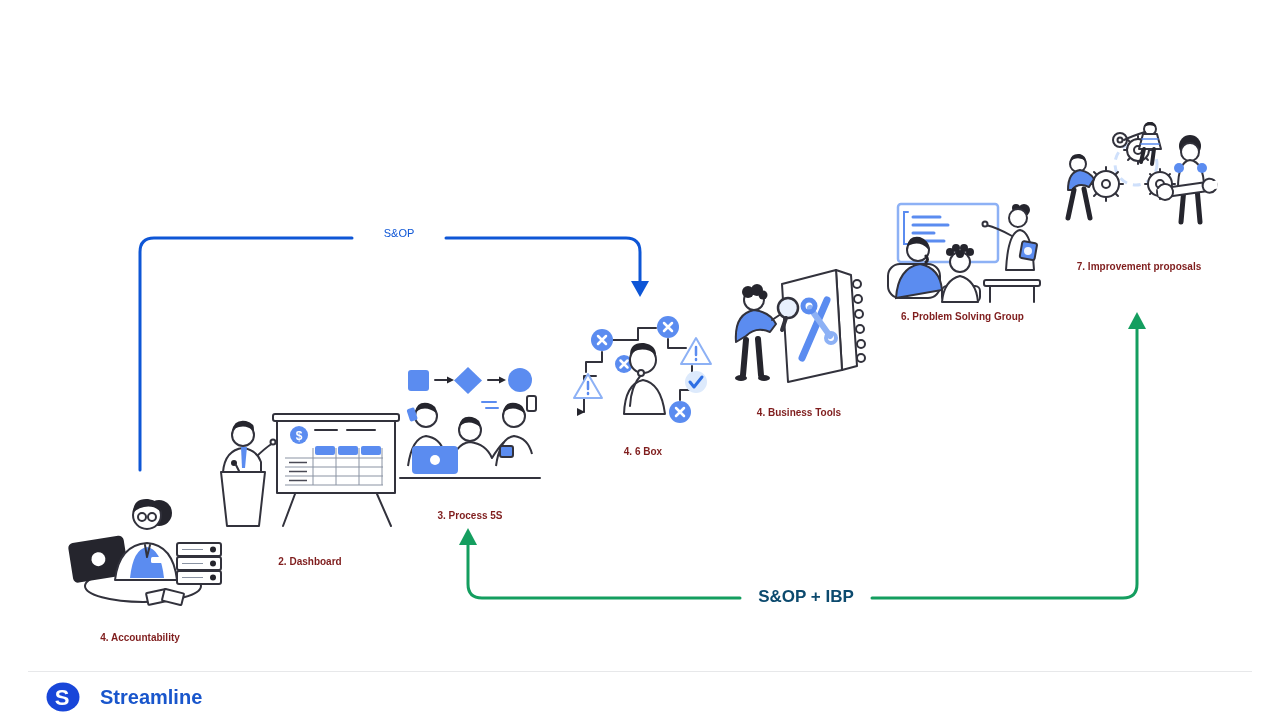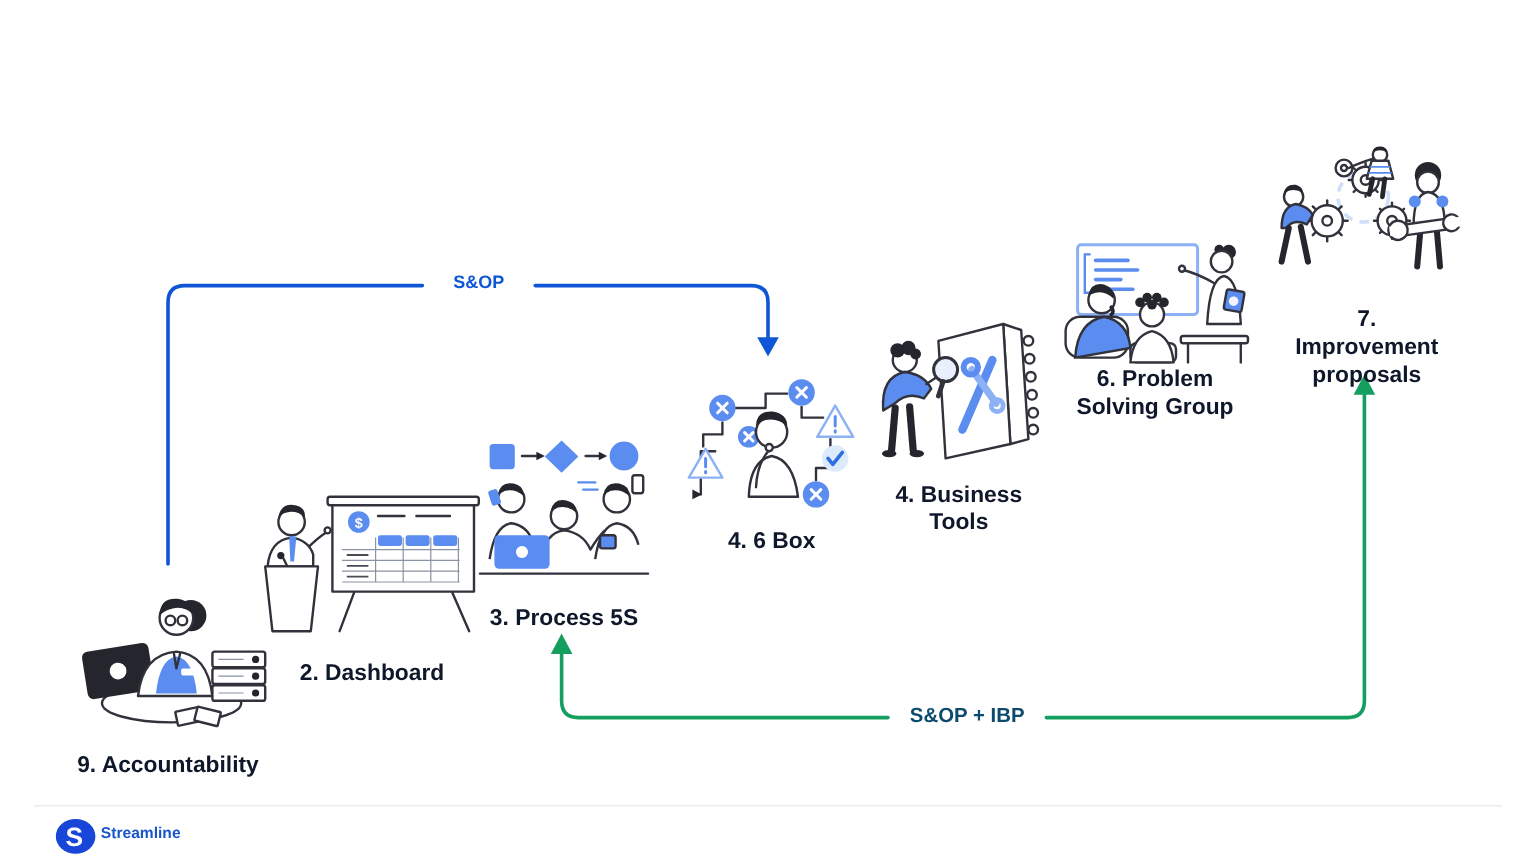--- a/index.html
+++ b/index.html
@@ -2,36 +2,36 @@
 <html><head>
 <meta charset="utf-8">
 <style>
   html,body{margin:0;padding:0;background:#fff;}
   .canvas{position:relative;width:1280px;height:720px;background:#ffffff;overflow:hidden;
           font-family:"Liberation Sans",sans-serif;}
   .title{position:absolute;left:48px;top:50px;font-size:46px;font-weight:700;
          color:#1d2438;letter-spacing:-0.5px;}
   .step{position:absolute;display:flex;flex-direction:column;align-items:center;}
   .step svg{display:block;}
-  .step-label{font-size:19px;font-weight:700;color:#0f172a;text-align:center;line-height:23px;}
+  .step-label{font-size:10px;font-weight:700;color:#7f1d1d;text-align:center;line-height:23px;}
   #s1 .step-label{margin-top:8px;}
   #s2 .step-label{margin-top:22px;}
   #s3 .step-label{margin-top:16px;}
   #s4 .step-label{margin-top:0;}
   #s5 .step-label{margin-top:4px;}
   #s6 .step-label{margin-top:0;max-width:160px;}
   #s7 .step-label{margin-top:18px;max-width:135px;}
   .arrows{position:absolute;left:0;top:0;width:1280px;height:720px;pointer-events:none;}
   .arrow-label-blue{position:absolute;left:354px;top:227px;width:90px;text-align:center;
-        font-size:15px;font-weight:700;color:#0e56d6;}
+        font-size:11px;font-weight:400;color:#0e56d6;}
   .arrow-label-green{position:absolute;left:731px;top:587px;width:150px;text-align:center;
         font-size:17px;font-weight:700;color:#0c4a6e;}
   .footer-divider{position:absolute;left:28px;right:28px;top:671px;height:1px;background:#e7e8ea;}
   .logo{position:absolute;left:46px;top:681px;}
-  .brand{position:absolute;left:84px;top:686px;font-size:13px;font-weight:700;color:#1956cc;}
+  .brand{position:absolute;left:100px;top:686px;font-size:20px;font-weight:700;color:#1956cc;}
   
   .ol{stroke:#32323c;stroke-width:2;fill:none;stroke-linecap:round;stroke-linejoin:round;}
   .fw{fill:#ffffff;stroke:#32323c;stroke-width:2;stroke-linejoin:round;}
   .fb{fill:#5b8cf0;}
   .fbs{fill:#5b8cf0;stroke:#32323c;stroke-width:2;stroke-linejoin:round;}
   .fd{fill:#25252d;}
   .bl{stroke:#5b8cf0;fill:none;stroke-linecap:round;}
   .thin{stroke:#8a93a3;stroke-width:1;fill:none;}
 </style>
 </head>
@@ -83,21 +83,21 @@
         <circle cx="158" cy="94.5" r="3" class="fd"></circle>
         <line x1="127" y1="66.5" x2="148" y2="66.5" class="thin"></line>
         <line x1="127" y1="80.5" x2="148" y2="80.5" class="thin"></line>
         <line x1="127" y1="94.5" x2="148" y2="94.5" class="thin"></line>
       </g>
       <g>
         <rect x="92" y="108" width="20" height="12" rx="1" class="fw" transform="rotate(-12 102 114)"></rect>
         <rect x="108" y="108" width="20" height="12" rx="1" class="fw" transform="rotate(14 118 114)"></rect>
       </g>
     </svg>
-    <div class="step-label">9. Accountability</div>
+    <div class="step-label">4. Accountability</div>
   </div>
 
   <div class="step" id="s2" style="left:215px;top:410px;width:190px;">
     <svg width="190" height="118" viewBox="0 0 190 118">
       <g>
         <rect x="58" y="4" width="126" height="7" rx="2" class="fw"></rect>
         <rect x="62" y="11" width="118" height="72" class="fw"></rect>
         <line x1="80" y1="84" x2="68" y2="116" class="ol"></line>
         <line x1="162" y1="84" x2="176" y2="116" class="ol"></line>
         <circle cx="84" cy="25" r="9" class="fb"></circle>

